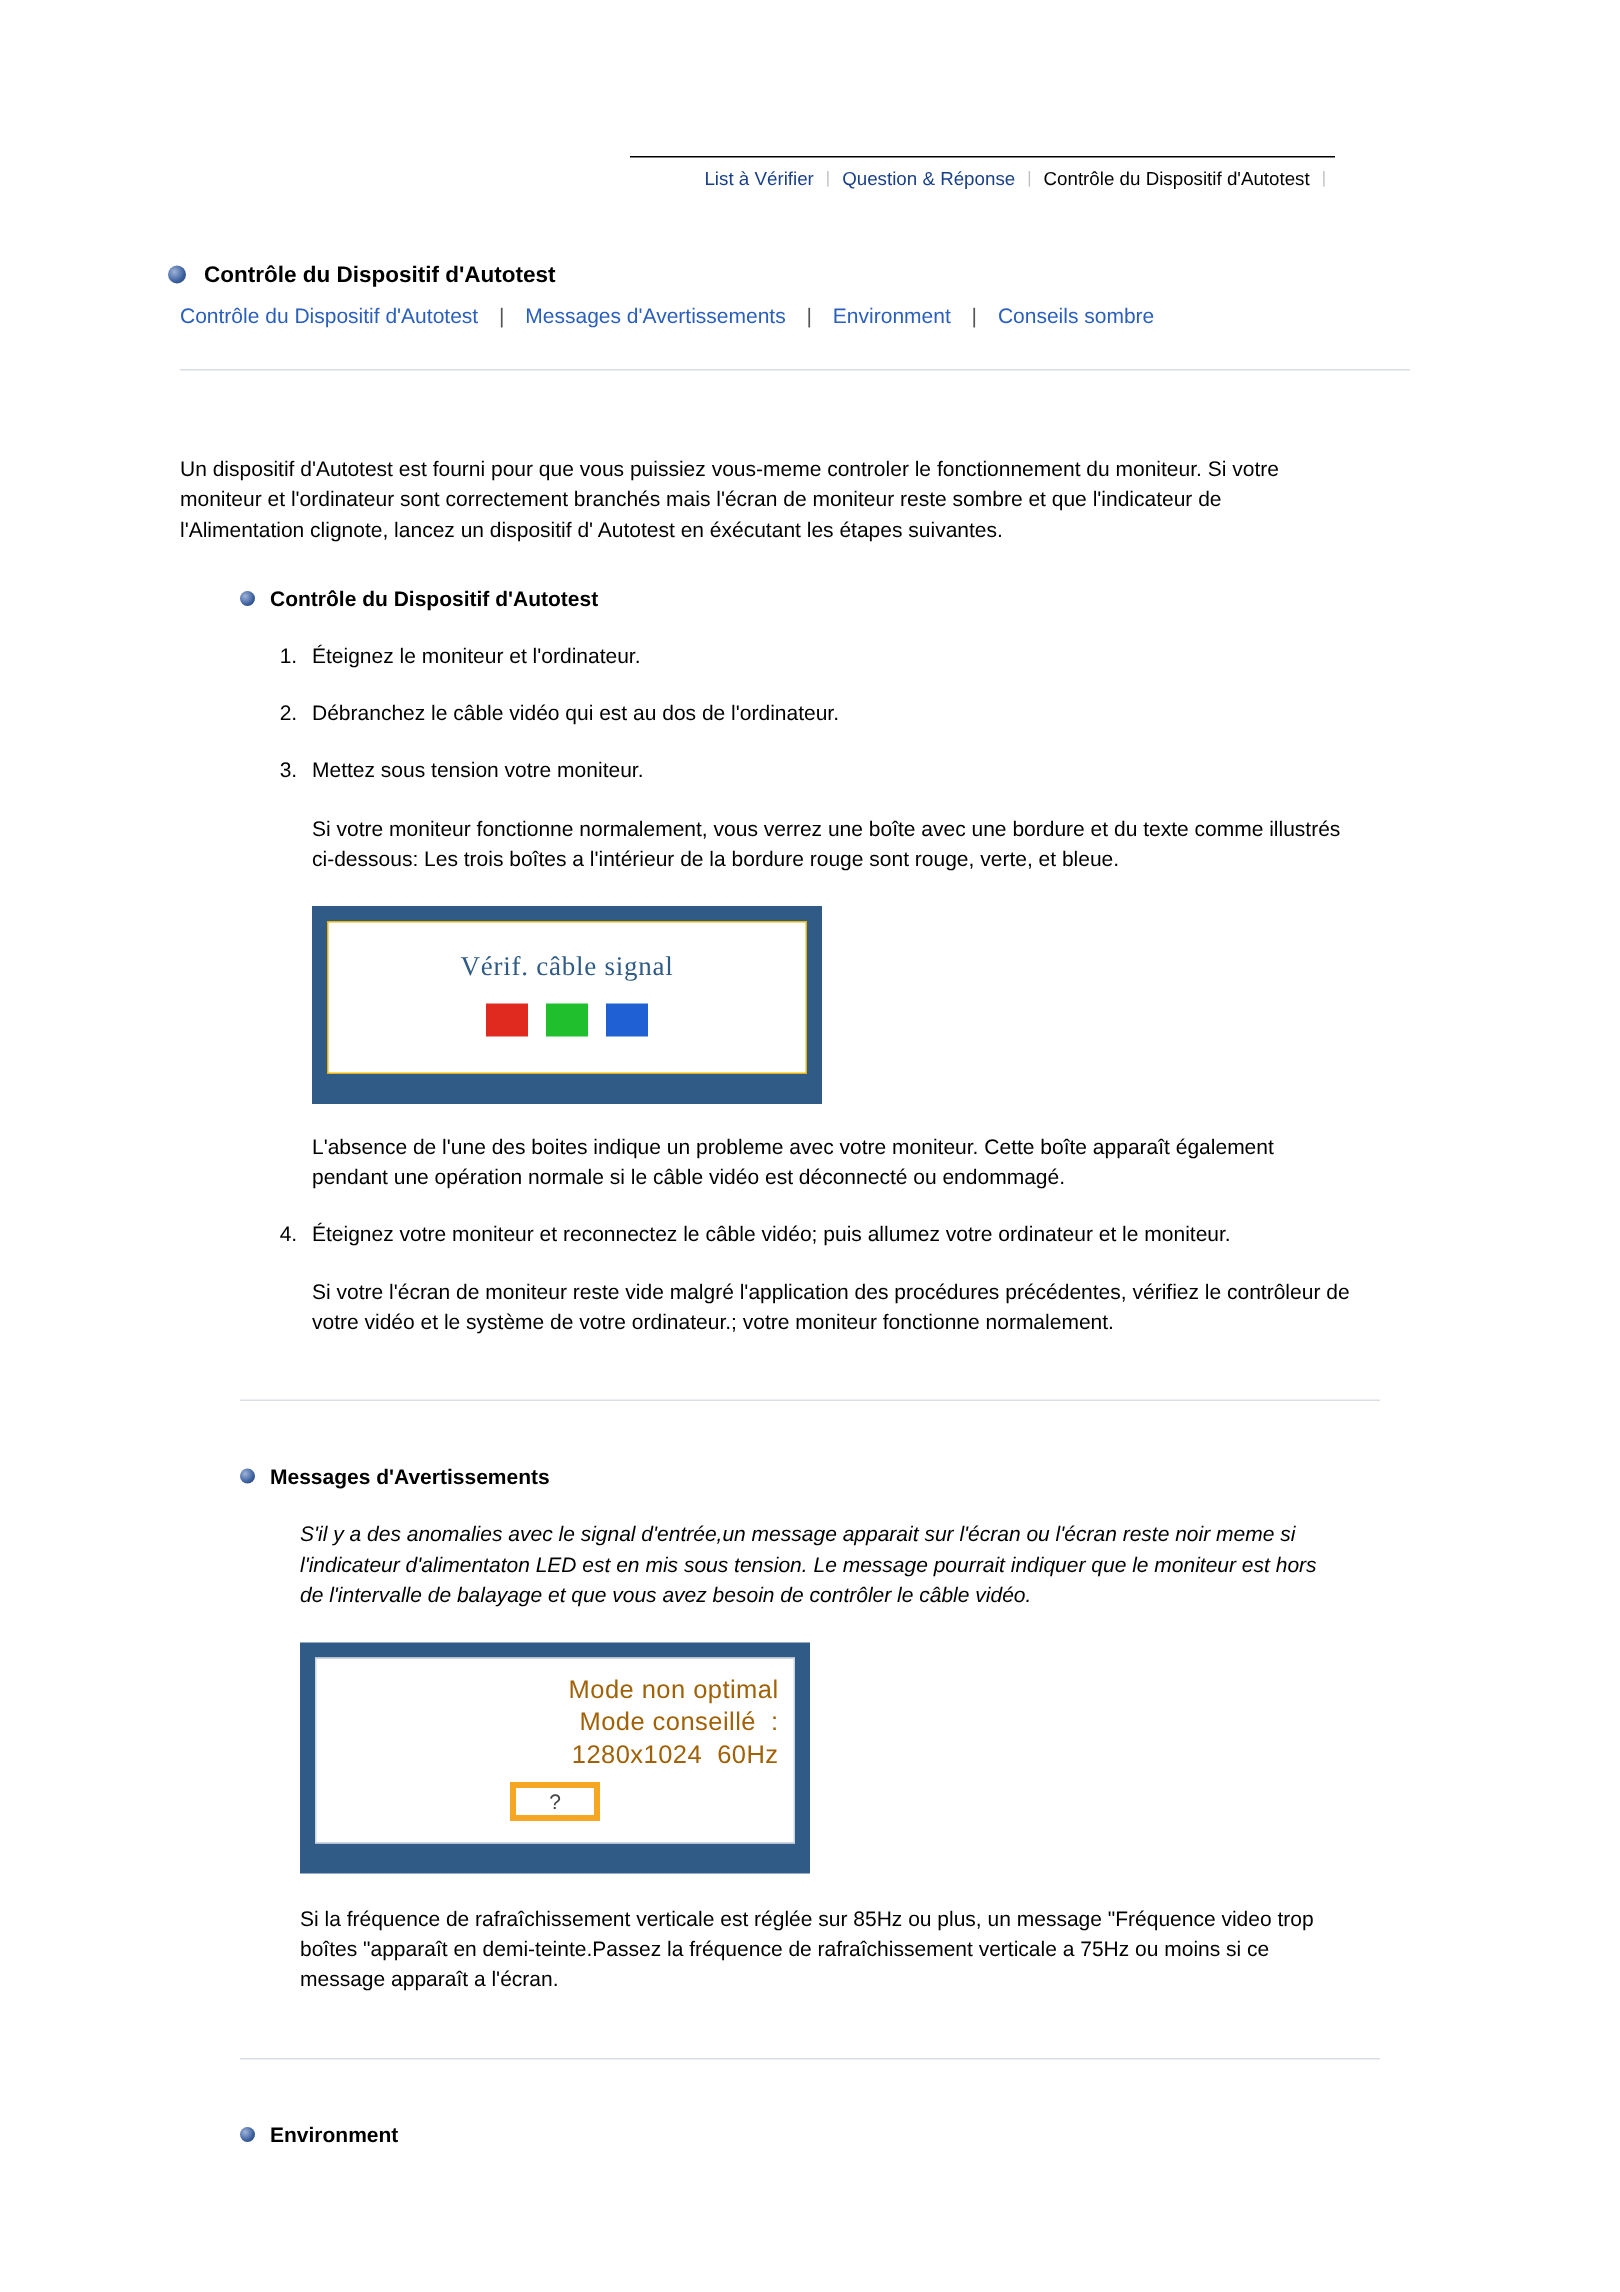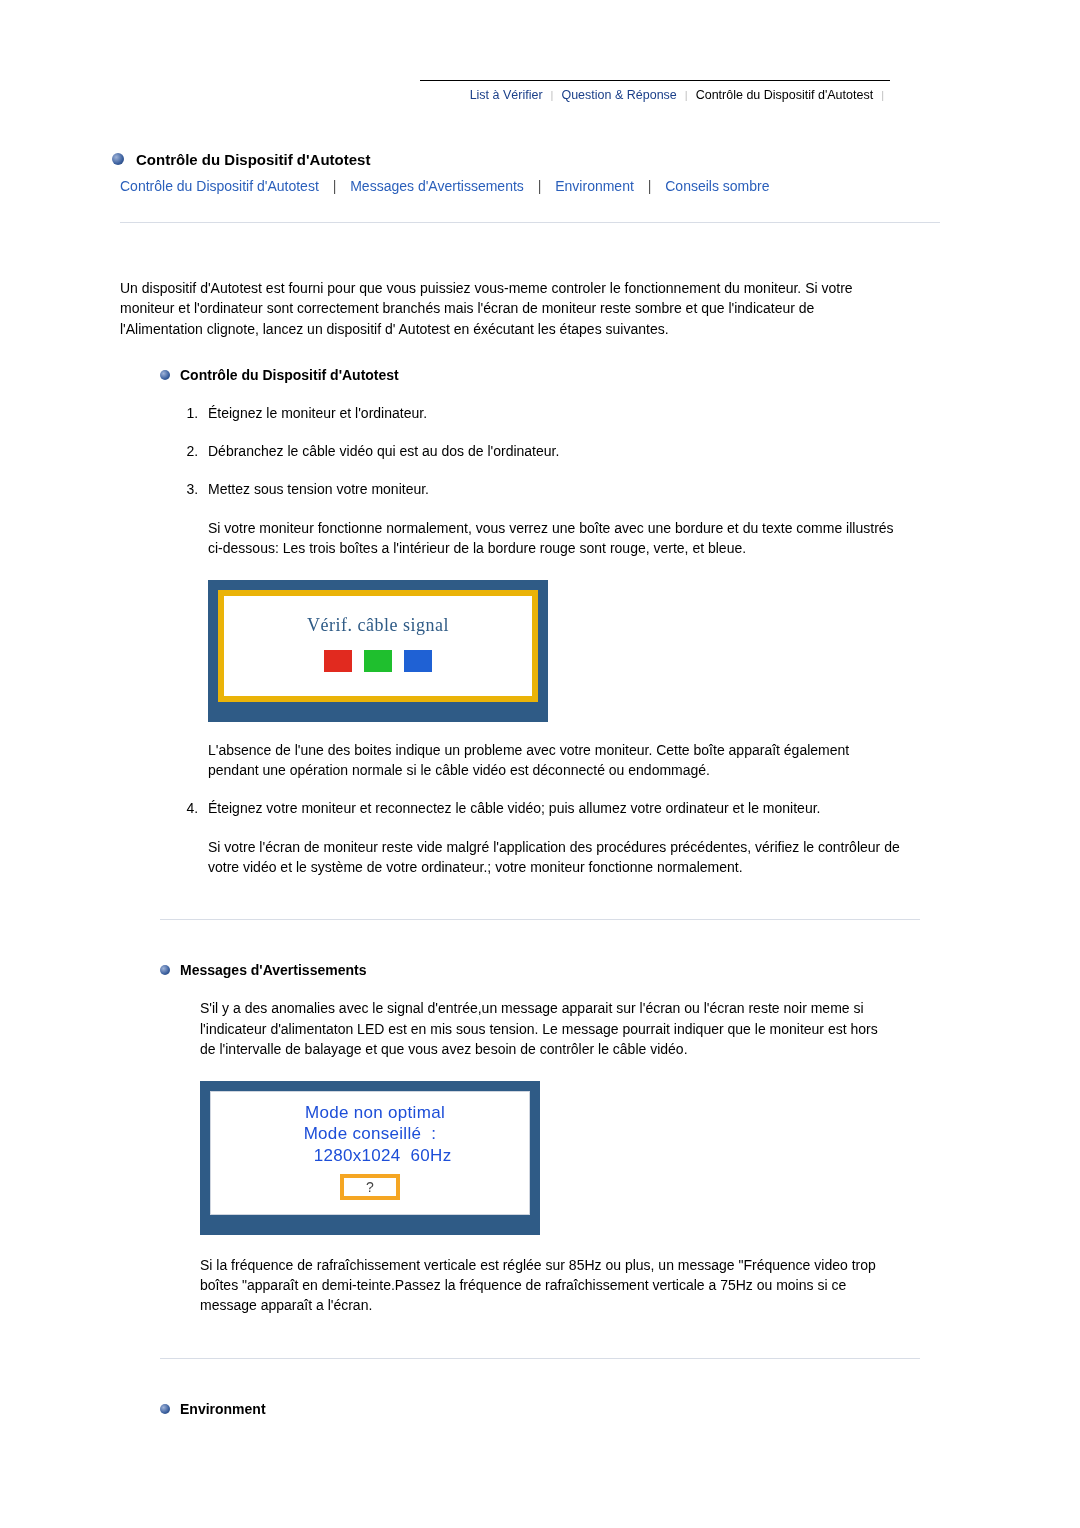--- a/index.html
+++ b/index.html
@@ -6,21 +6,21 @@
     margin: 0;
     padding: 0;
     background: #ffffff;
     font-family: Verdana, Arial, sans-serif;
     font-size: 14px;
     color: #000;
   }
   .page {
     width: 1080px;
     margin: 0 auto;
-    padding-top: 80px;
+    padding-top: 104px;
     padding-bottom: 60px;
   }
   .topnav-wrap {
     width: 770px;
     margin-left: 120px;
     box-sizing: border-box;
   }
   .topnav-rule {
     border-bottom: 1px solid #000;
     margin-left: 300px;
@@ -129,21 +129,21 @@
   
   .monitor {
     margin-top: 22px;
     width: 340px;
     background: #2f5b86;
     padding: 10px 10px 20px 10px;
     box-sizing: border-box;
   }
   .monitor-inner {
     background: #fff;
-    border: 6px solid #eab308;
+    border: 1px solid #eab308;
     padding: 16px 10px 18px 10px;
     text-align: center;
   }
   .monitor-text {
     font-family: Georgia, 'Times New Roman', serif;
     color: #2f5b86;
     font-size: 18px;
     letter-spacing: 0.5px;
   }
   .rgb-boxes {
@@ -161,25 +161,26 @@
 
   
   .monitor2-inner {
     background: #fff;
     border: 1px solid #cfd5df;
     padding: 10px 10px 14px 10px;
     text-align: center;
   }
   .mon2-text {
     font-family: "Trebuchet MS", Verdana, sans-serif;
-    color: #1d4ed8;
+    color: #a16207;
     font-size: 17px;
     line-height: 1.25;
     letter-spacing: 0.3px;
     white-space: pre;
+    text-align: right;
   }
   .qbox-wrap { margin-top: 8px; display:inline-block; }
   .qbox {
     display: inline-block;
     border: 4px solid #f5a623;
     padding: 1px 22px;
     font-family: Arial, sans-serif;
     font-size: 14px;
     color: #444;
   }
@@ -283,21 +284,21 @@
 
     <hr class="soft">
 
     <div class="section" style="margin-top:0;">
       <div class="section-head">
         <span class="small-bullet"></span>
         <span class="section-title">Messages d'Avertissements</span>
       </div>
     </div>
 
-    <div class="body-para" style="margin-left:80px;">S'il y a des anomalies avec le signal d'entrée,un message apparait sur l'écran ou l'écran reste noir meme si l'indicateur d'alimentaton LED est en mis sous tension. Le message pourrait indiquer que le moniteur est hors de l'intervalle de balayage et que vous avez besoin de contrôler le câble vidéo.</div>
+    <div class="body-para" style="margin-left:80px;font-style:italic;">S'il y a des anomalies avec le signal d'entrée,un message apparait sur l'écran ou l'écran reste noir meme si l'indicateur d'alimentaton LED est en mis sous tension. Le message pourrait indiquer que le moniteur est hors de l'intervalle de balayage et que vous avez besoin de contrôler le câble vidéo.</div>
 
     <div class="monitor" style="margin-left:80px;">
       <div class="monitor2-inner">
         <div class="mon2-text">  Mode non optimal
 Mode conseillé  :
      1280x1024  60Hz</div>
         <div class="qbox-wrap">
           <span class="qbox">?</span>
         </div>
       </div>

